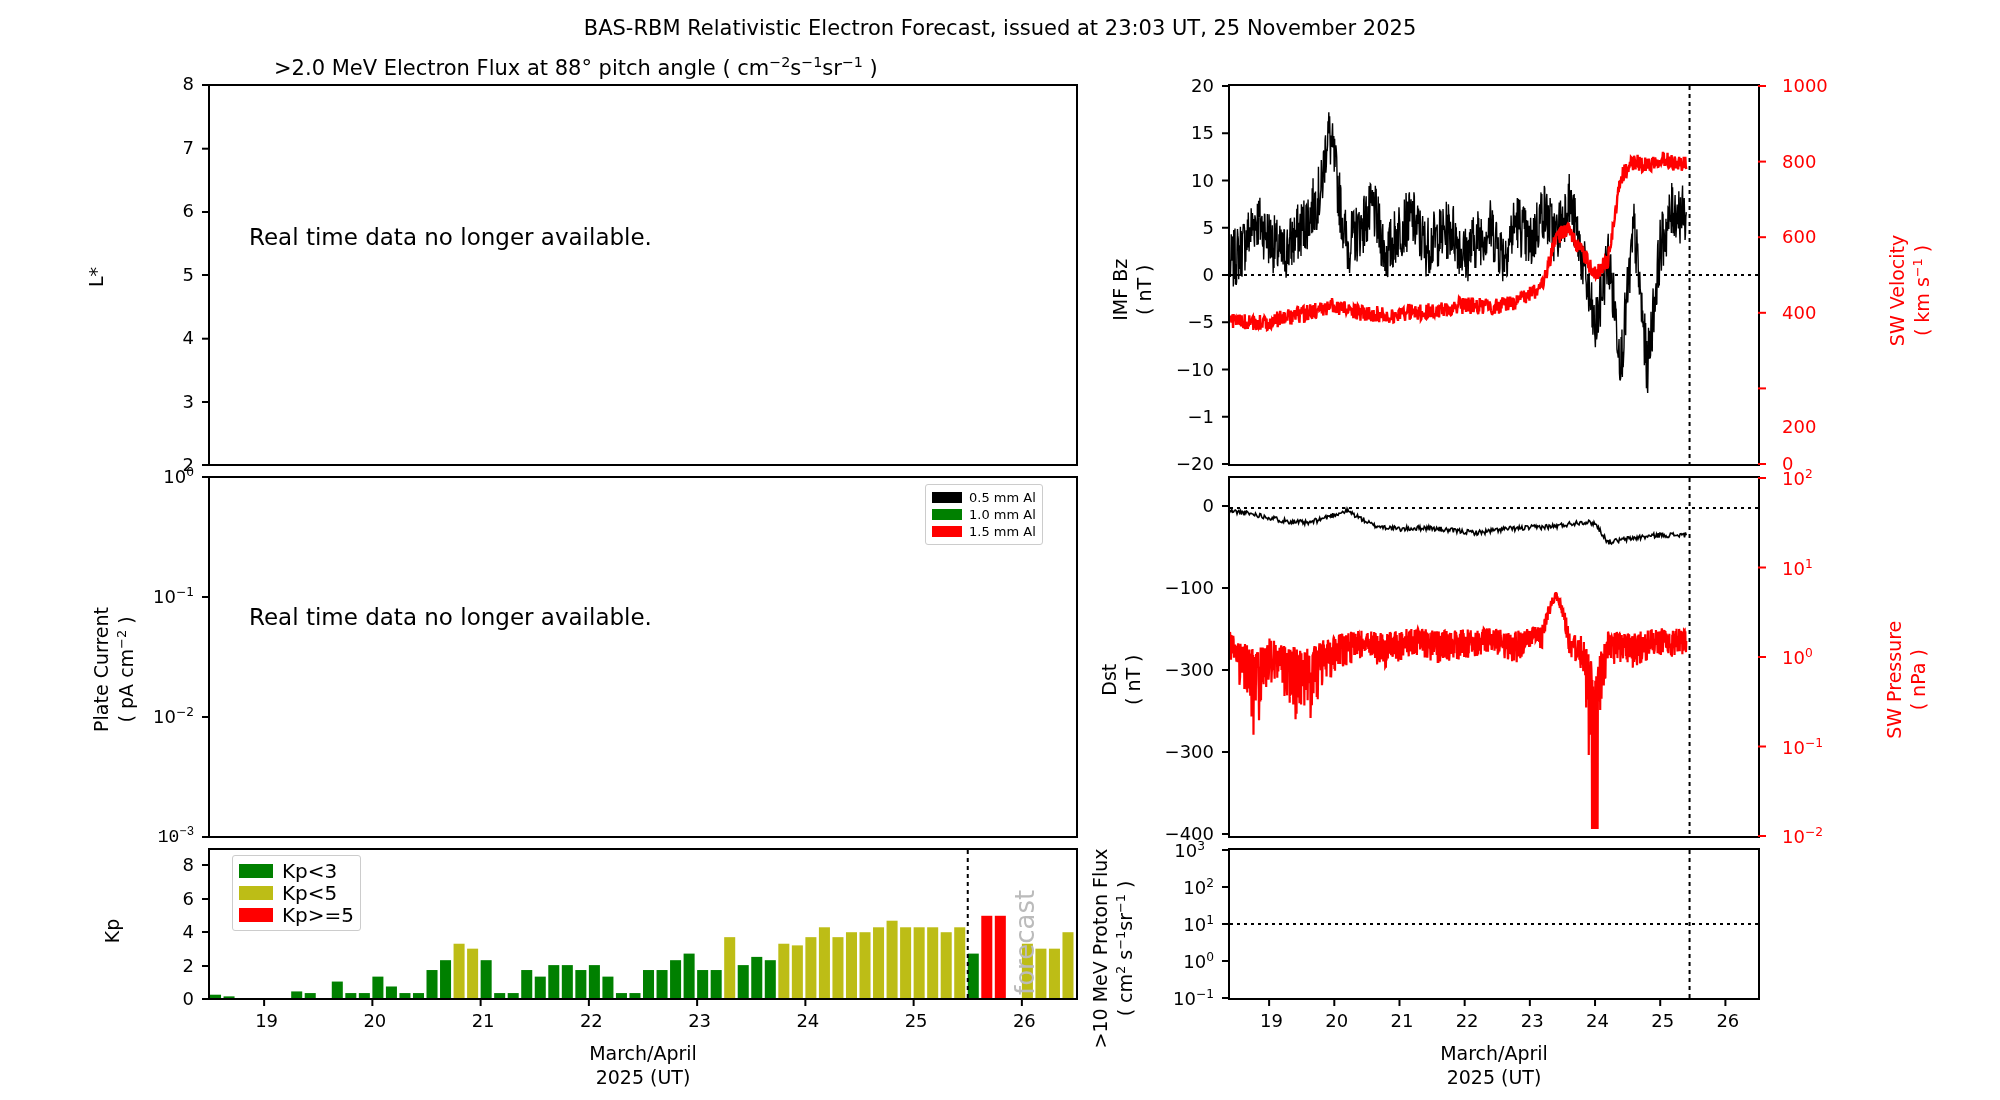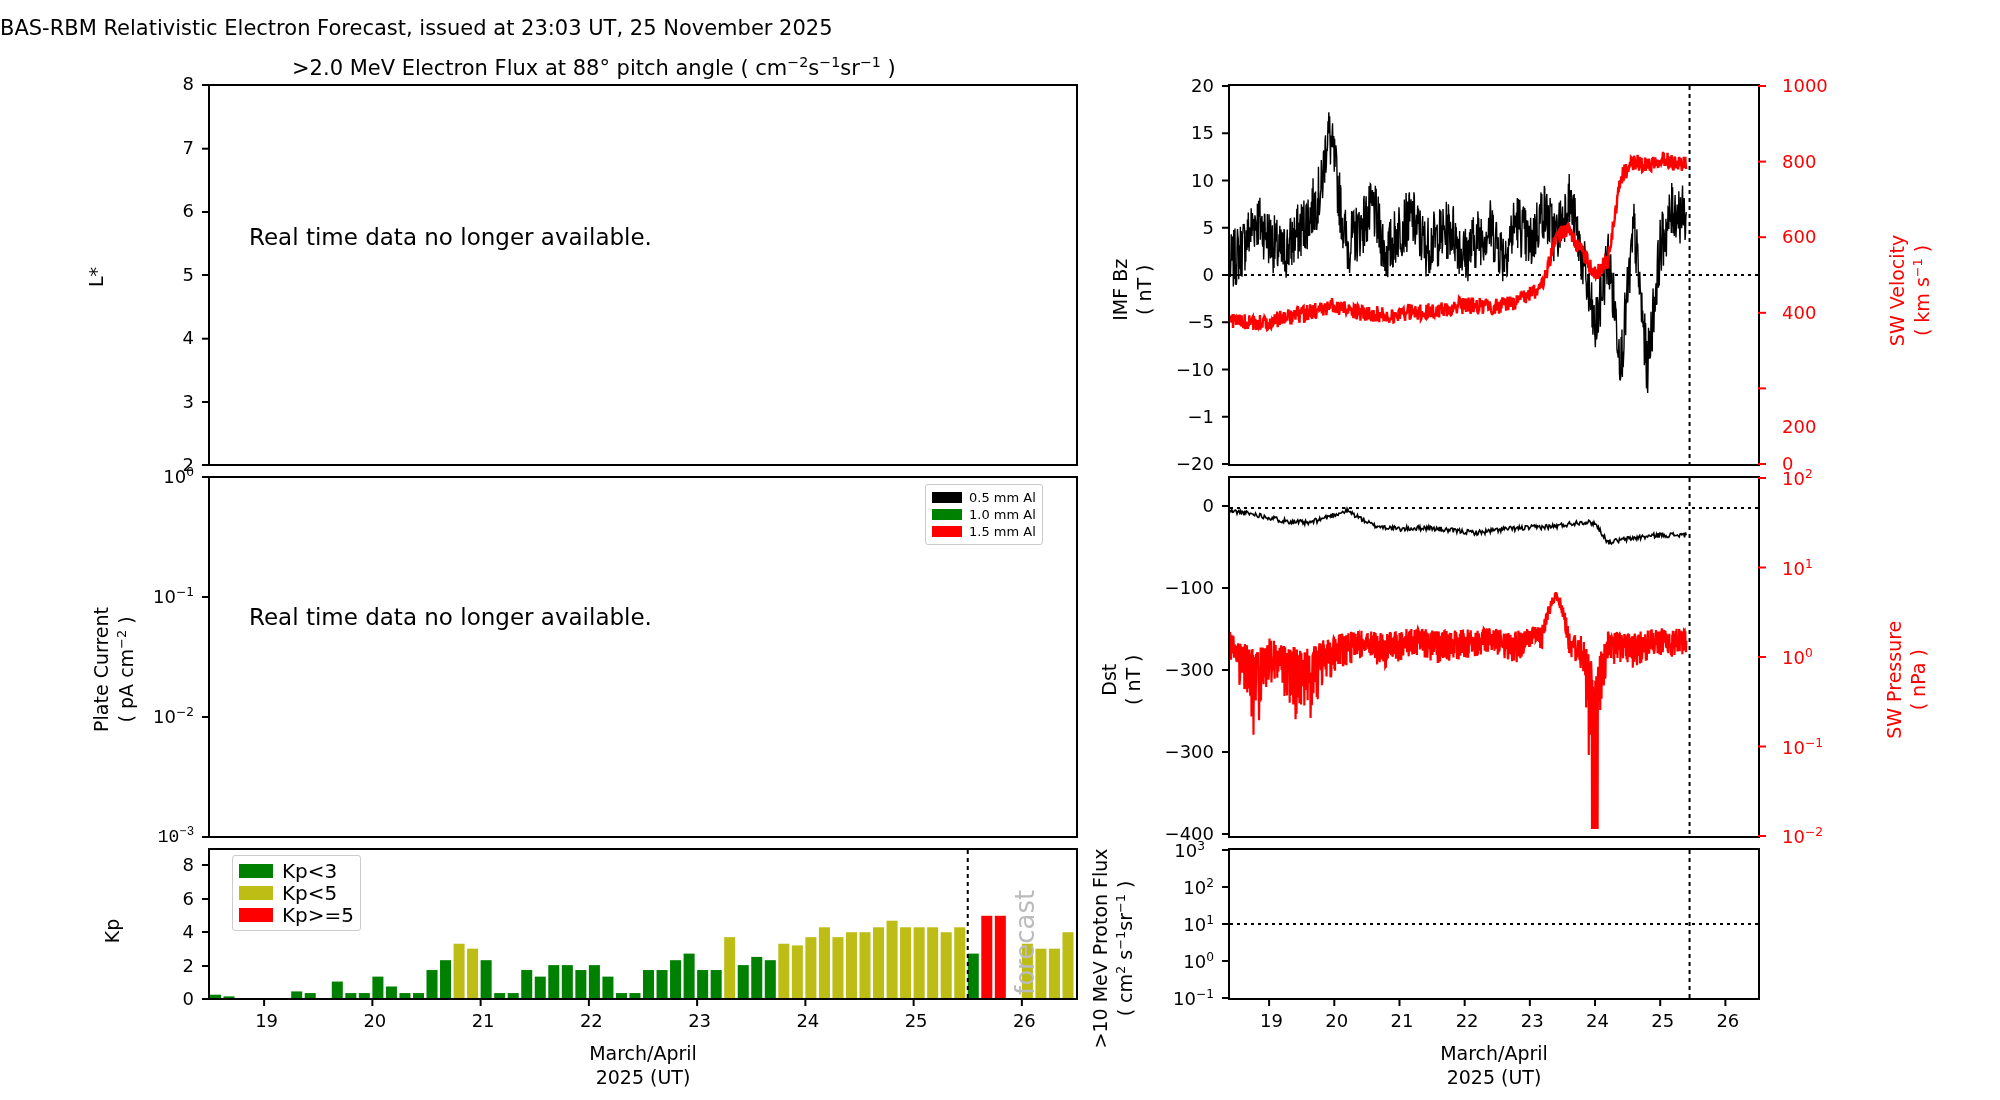--- a/index.html
+++ b/index.html
@@ -1,20 +1,20 @@
 <!DOCTYPE html>
 <html><head>
 <meta charset="utf-8">
 <style>
   html,body{margin:0;padding:0;background:#fff;}
   body{width:2000px;height:1100px;font-family:"DejaVu Sans","Liberation Sans",sans-serif;color:#000;overflow:hidden;}
   #root{position:relative;width:2000px;height:1100px;}
   .abs{position:absolute;}
-  .ttl{font-size:21px;width:100%;top:16px;left:0;}
-  .subttl{font-size:21px;top:54px;left:274px;white-space:nowrap;margin-left:18px;}
+  .ttl{font-size:21px;text-align:center;width:100%;top:16px;left:0;}
+  .subttl{font-size:21px;top:54px;left:274px;white-space:nowrap;}
   .panel{border:2px solid #000;background:#fff;box-sizing:border-box;}
   .tick{font-size:18px;position:absolute;white-space:nowrap;}
   .tickR{color:#f00;}
   .axlbl{font-size:19px;position:absolute;white-space:nowrap;text-align:center;}
   .rot{transform-origin:50% 50%;}
   .msg{font-size:23px;position:absolute;line-height:1.35;white-space:nowrap;}
   .legend{position:absolute;background:#fff;border:1px solid #ccc;border-radius:3px;padding:4px 6px;}
   .lgrow{display:flex;align-items:center;height:17px;}
   .swatch{width:30px;height:11px;margin-right:7px;display:inline-block;}
   .lgtxt{font-size:13px;white-space:nowrap;}

